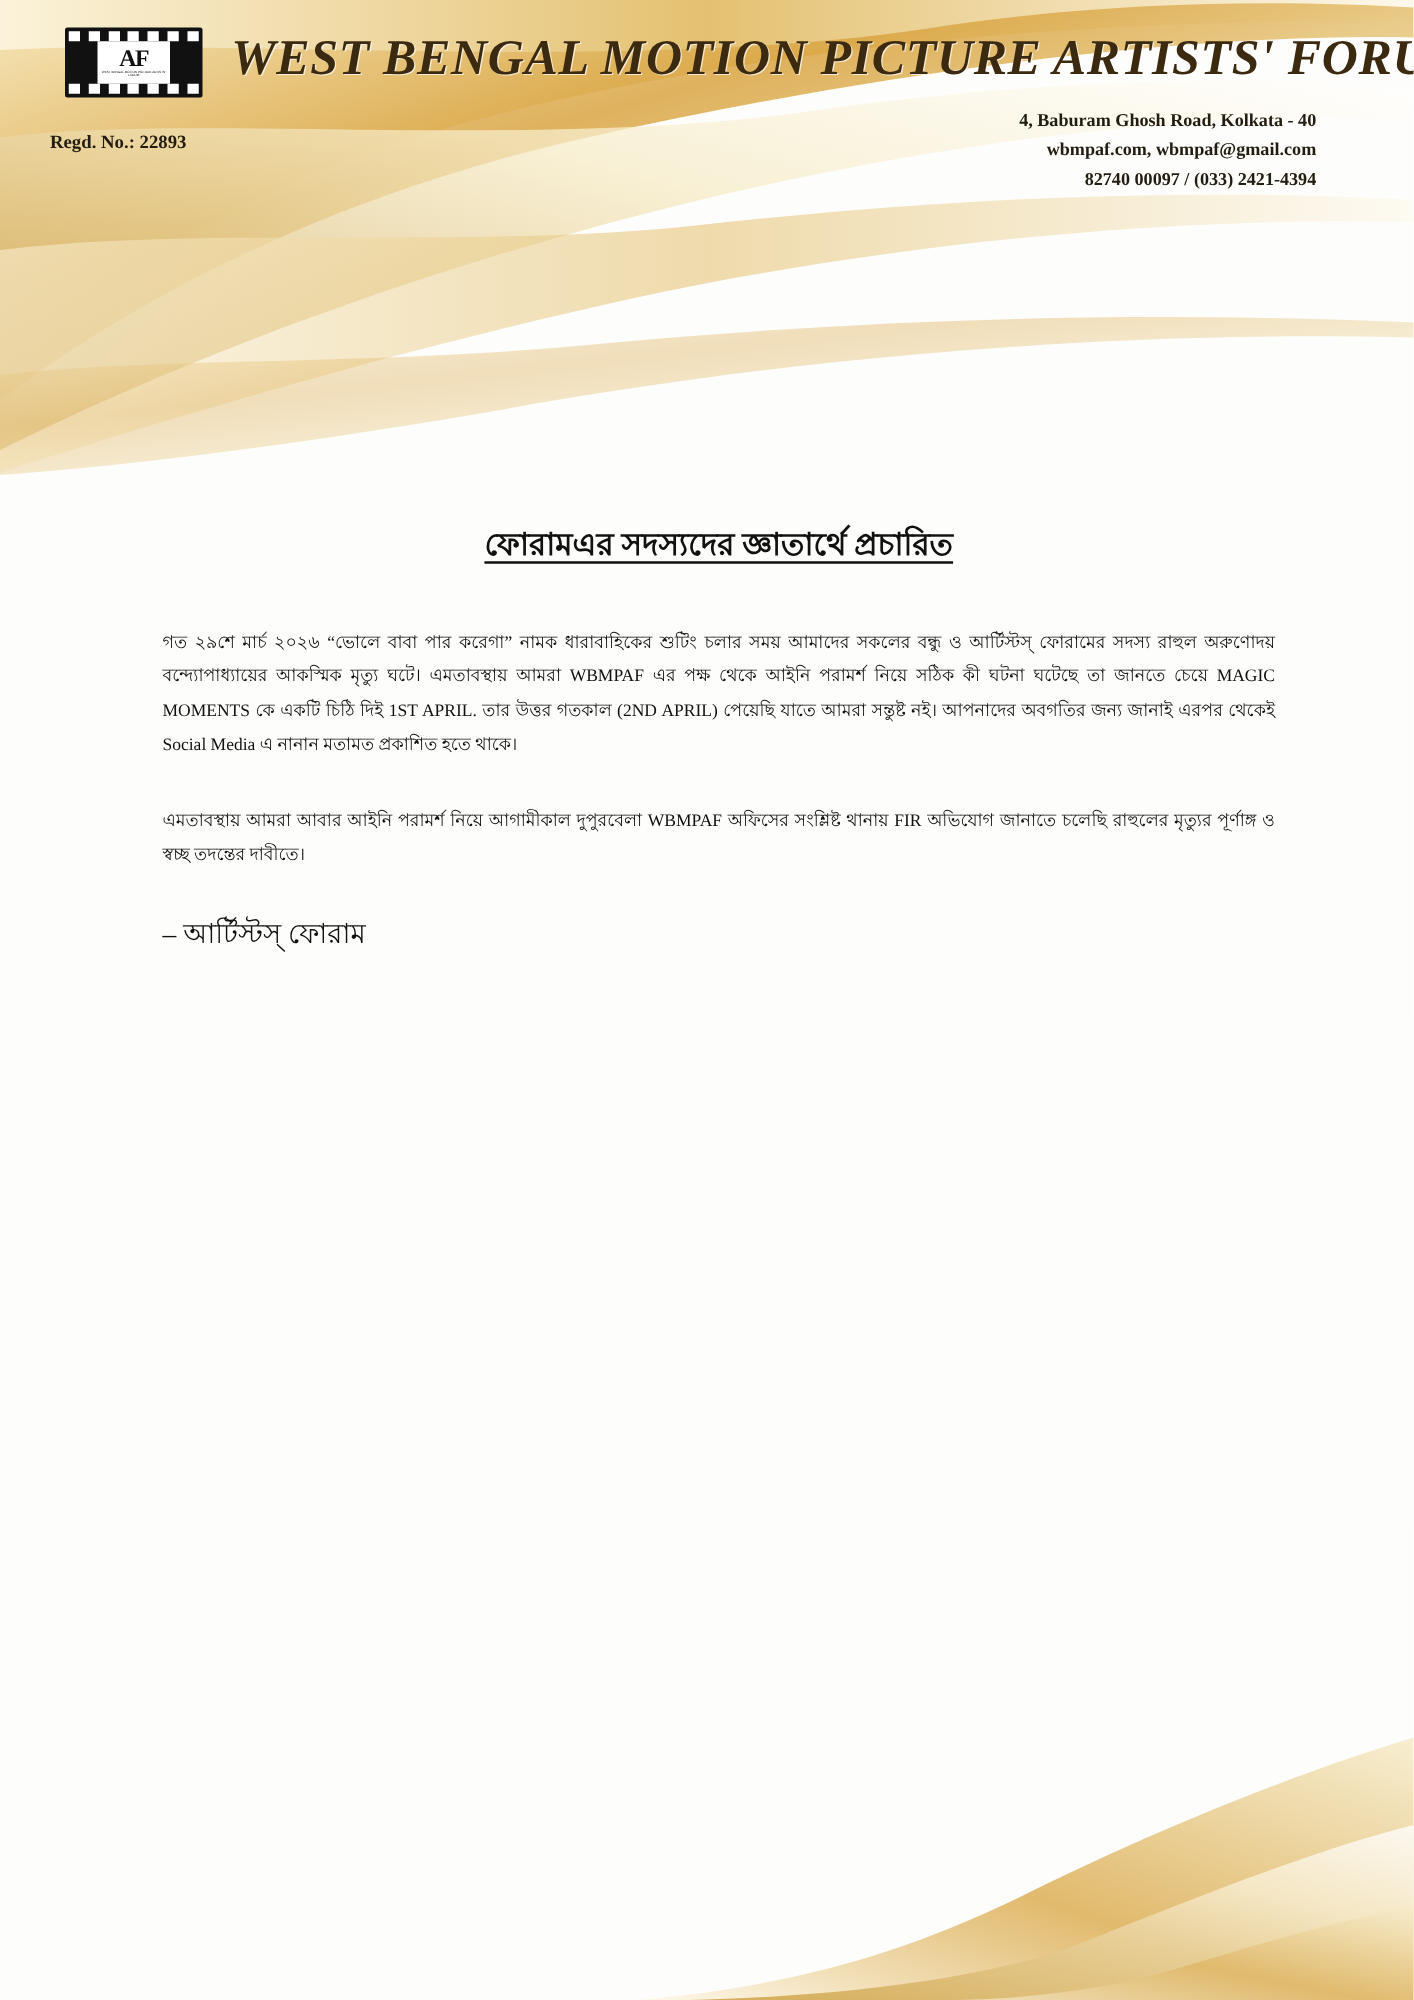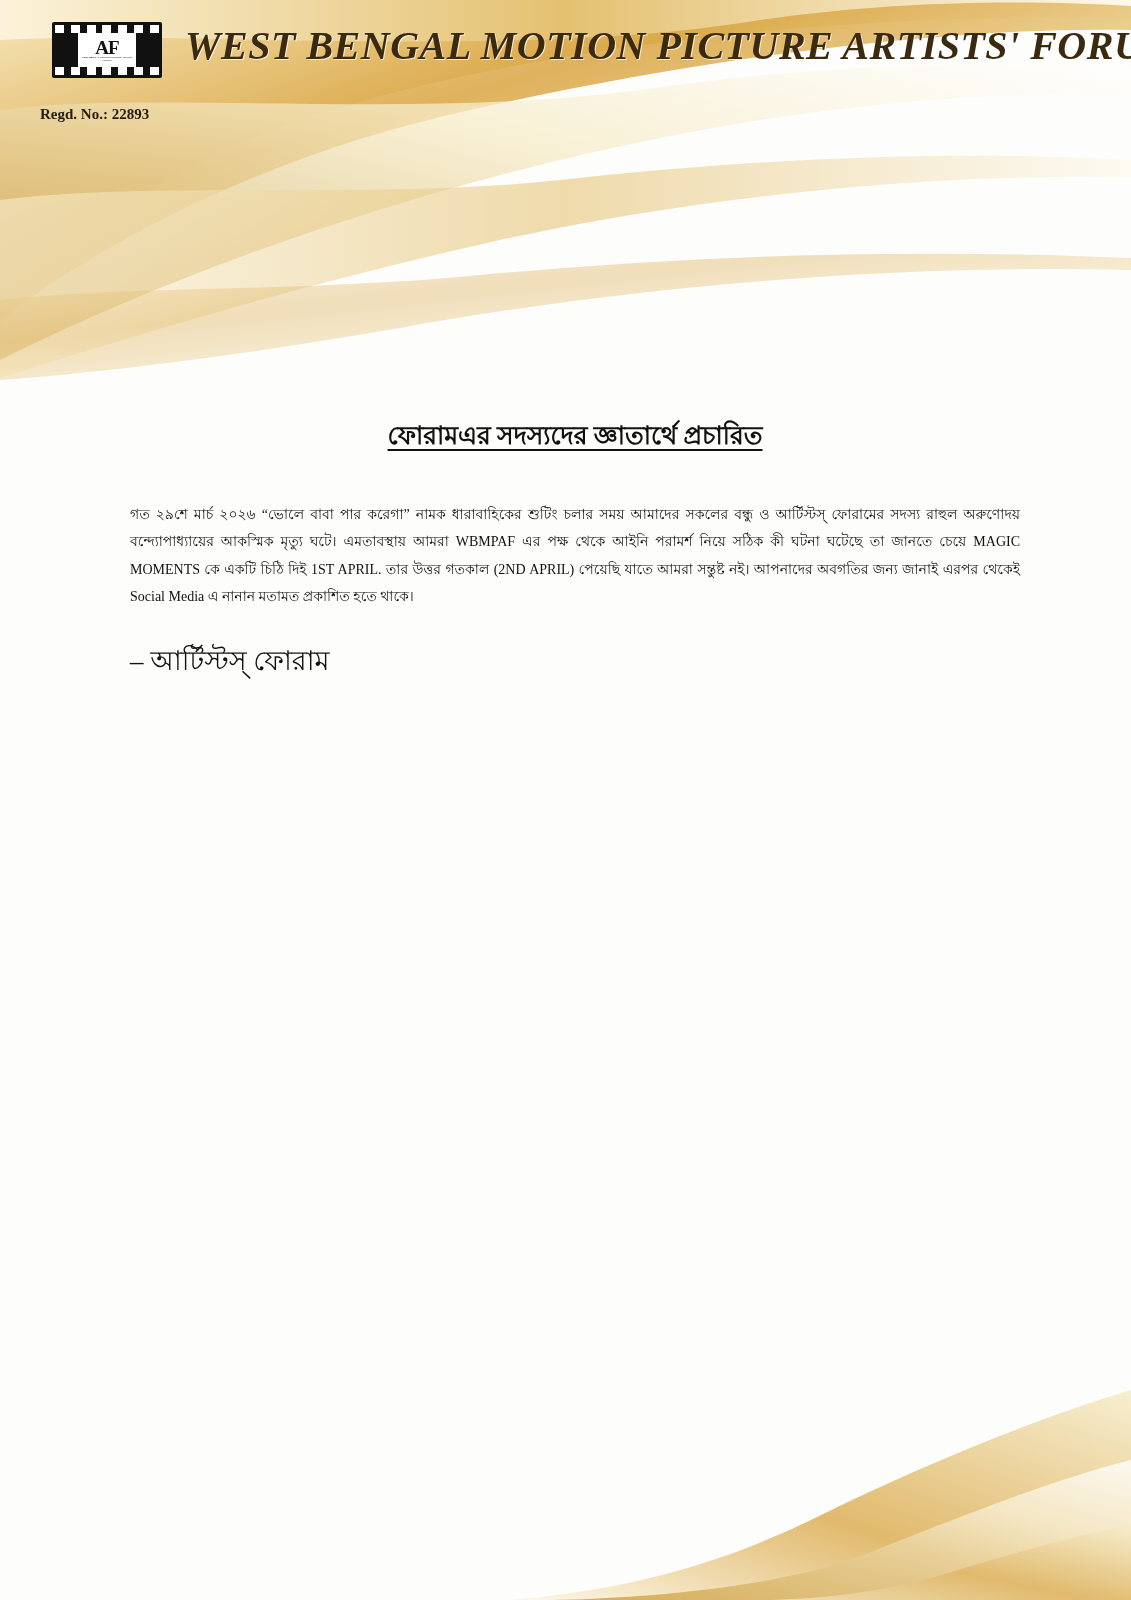--- a/index.html
+++ b/index.html
@@ -164,21 +164,21 @@
     font-size: 14px;
     line-height: 1.95;
     color: #111;
     text-align: justify;
     text-justify: inter-word;
     margin-bottom: 30px;
   }
   .para.p2 { margin-top: 34px; }
 
   .signoff {
-    font-size: 27px;
+    font-size: 22px;
     color: #111;
   }
 </style>
 </head>
 <body>
 
 <div class="page">
 
   <svg class="swoosh-top" viewBox="0 0 1131 380" preserveAspectRatio="none">
     <defs>
@@ -248,21 +248,27 @@
       <div class="logo-inner">
         <span class="logo-mono">AF</span>
         <span class="logo-sub">WEST BENGAL MOTION PICTURE ARTISTS' FORUM</span>
       </div>
     </div>
 
     <div class="org-title">WEST BENGAL MOTION PICTURE ARTISTS' FORUM</div>
 
     <div class="regd">Regd. No.: 22893</div>
 
+    <div class="contact">
+      <div>4, Baburam Ghosh Road, Kolkata - 40</div>
+      <div>wbmpaf.com, wbmpaf@gmail.com</div>
+      <div>82740 00097 / (033) 2421-4394</div>
+    </div>
   </div>
 
   <div class="content">
     <div class="doc-title">ফোরামএর সদস্যদের জ্ঞাতার্থে প্রচারিত</div>
     <div class="para p1">গত ২৯শে মার্চ ২০২৬ “ভোলে বাবা পার করেগা” নামক ধারাবাহিকের শুটিং চলার সময় আমাদের সকলের বন্ধু ও আর্টিস্টস্‌ ফোরামের সদস্য রাহুল অরুণোদয় বন্দ্যোপাধ্যায়ের আকস্মিক মৃত্যু ঘটে। এমতাবস্থায় আমরা WBMPAF এর পক্ষ থেকে আইনি পরামর্শ নিয়ে সঠিক কী ঘটনা ঘটেছে তা জানতে চেয়ে MAGIC MOMENTS কে একটি চিঠি দিই 1ST APRIL. তার উত্তর গতকাল (2ND APRIL) পেয়েছি যাতে আমরা সন্তুষ্ট নই। আপনাদের অবগতির জন্য জানাই এরপর থেকেই Social Media এ নানান মতামত প্রকাশিত হতে থাকে।</div>
+    <div class="para p2">এমতাবস্থায় আমরা আবার আইনি পরামর্শ নিয়ে আগামীকাল দুপুরবেলা WBMPAF অফিসের সংশ্লিষ্ট থানায় FIR অভিযোগ জানাতে চলেছি রাহুলের মৃত্যুর পূর্ণাঙ্গ ও স্বচ্ছ তদন্তের দাবীতে।</div>
     <div class="signoff">– আর্টিস্টস্‌ ফোরাম</div>
   </div>
 
 </div>
 
 </body></html>

